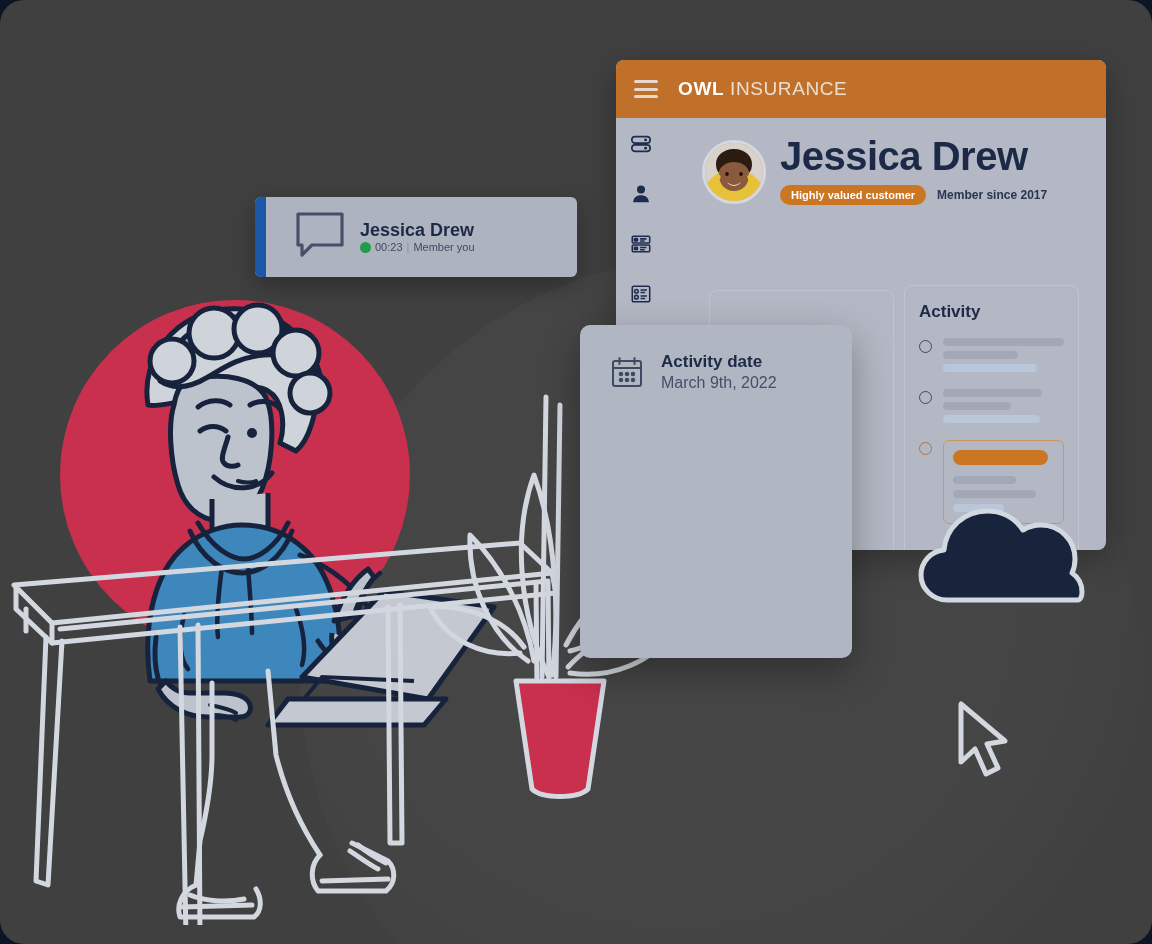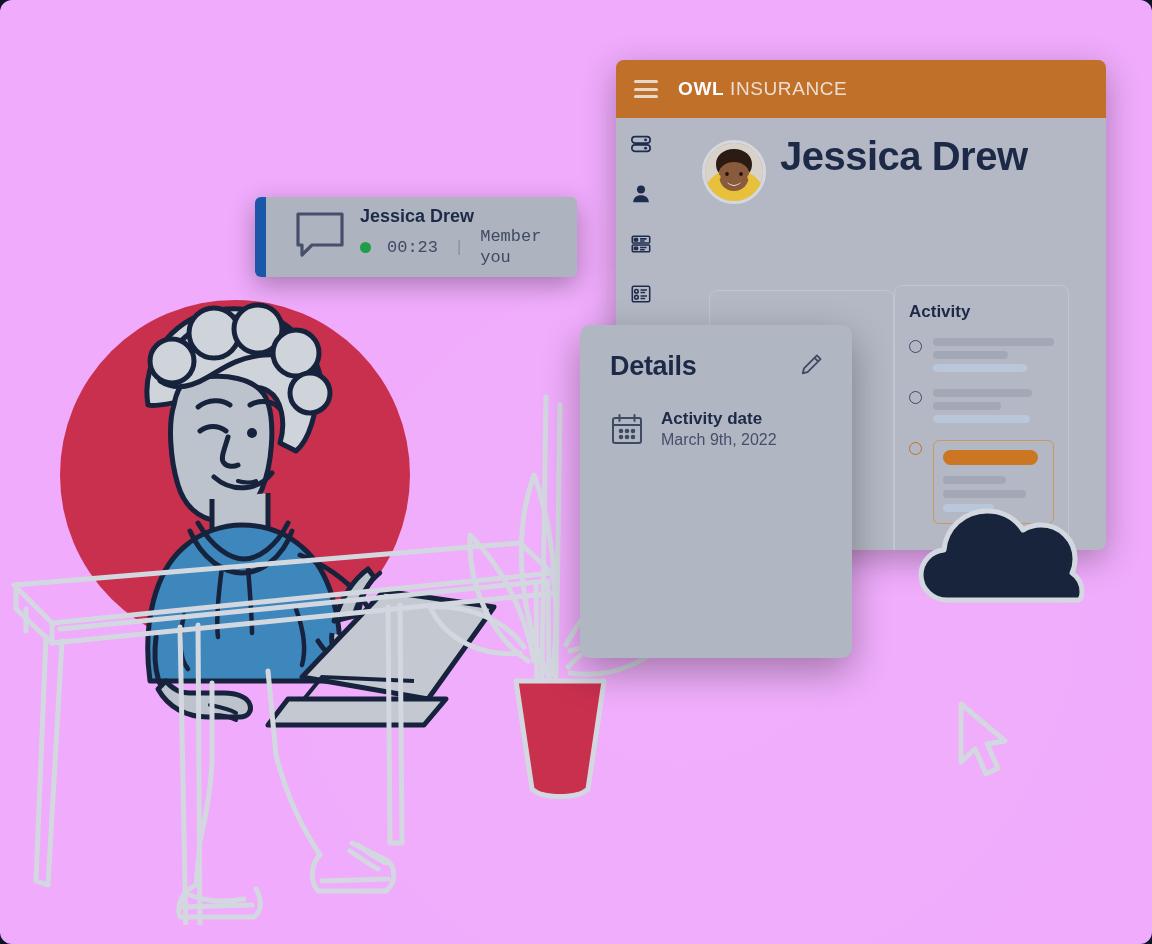--- a/index.html
+++ b/index.html
@@ -12,22 +12,22 @@
     height: 944px;
     overflow: hidden;
     font-family: "Liberation Sans", sans-serif;
   }
 
   
   #stage {
     position: relative;
     width: 1152px;
     height: 944px;
-    background: #f0abfc;
-    border-radius: 12px;
+    background: #404040;
+    border-radius: 24px;
     overflow: hidden;
   }
 
   
   .glow {
     position: absolute;
     left: 300px;
     top: 255px;
     width: 840px;
     height: 840px;
@@ -170,21 +170,21 @@
     position: absolute;
     left: 93px;
     top: 172px;
     width: 183px;
     height: 292px;
     border: 1px solid #c0c5cf;
     border-radius: 8px;
   }
   .card-activity {
     position: absolute;
-    left: 278px;
+    left: 288px;
     top: 167px;
     width: 175px;
     height: 297px;
     border: 1px solid #c0c5cf;
     border-radius: 8px;
     padding: 16px 14px 0 14px;
     box-sizing: border-box;
   }
   .activity-title {
     font-size: 17px;
@@ -258,26 +258,25 @@
   }
   .chat-name {
     font-size: 18px;
     font-weight: 700;
     color: #1d2a47;
     line-height: 1.15;
   }
   .chat-sub {
     display: flex;
     align-items: center;
-    gap: 16px;
-    font-size: 17px;
+    gap: 4px;
+    font-size: 11px;
     color: #3f4a63;
     line-height: 1.2;
     margin-top: 1px;
-    font-family: Liberation Mono, monospace;
   }
   .status-dot {
     width: 11px;
     height: 11px;
     border-radius: 50%;
     background: #1e9e4a;
     flex: none;
   }
   .chat-sep { color: #8a91a1; }
 
@@ -494,20 +493,24 @@
             <path d="M29 6c11 0 18 7 18 15 0 4-1 7-3 9-1-7-7-11-15-11s-14 4-15 11c-2-2-3-5-3-9C11 13 18 6 29 6z" fill="#2b1b12"></path>
             <ellipse cx="22" cy="31" rx="1.8" ry="2.1" fill="#241008"></ellipse>
             <ellipse cx="36" cy="31" rx="1.8" ry="2.1" fill="#241008"></ellipse>
             <path d="M22 39c4 4 10 4 14 0-3 5-11 5-14 0z" fill="#fff"></path>
             <circle cx="13" cy="34" r="2.6" fill="#e8c13a"></circle>
             <circle cx="45" cy="34" r="2.6" fill="#e8c13a"></circle>
           </svg>
         </div>
         <div>
           <div class="profile-name">Jessica Drew</div>
+          <div class="profile-meta">
+            <span class="badge">Highly valued customer</span>
+            <span class="member-since">Member since 2017</span>
+          </div>
         </div>
       </div>
 
       <div class="card-left"></div>
 
       <div class="card-activity">
         <div class="activity-title">Activity</div>
 
         <div class="activity-item">
           <div class="act-dot"></div>
@@ -553,29 +556,20 @@
       <div class="chat-sub">
         <span class="status-dot"></span>
         <span>00:23</span>
         <span class="chat-sep">|</span>
         <span>Member you</span>
       </div>
     </div>
   </div>
 
   <div class="details-panel">
-    <div class="details-head">
-      <div class="details-title">Details</div>
-      <div class="pencil">
-        <svg width="26" height="26" viewBox="0 0 24 24" fill="none" stroke="currentColor" stroke-width="1.7" stroke-linejoin="round">
-          <path d="M17.5 3.2l3.3 3.3-12 12-4.4 1.1 1.1-4.4z"></path>
-          <path d="M15.3 5.4l3.3 3.3"></path>
-        </svg>
-      </div>
-    </div>
 
 
 
     <div class="detail-row">
       <div class="detail-ico">
         <svg width="34" height="32" viewBox="0 0 34 32" fill="none" stroke="currentColor" stroke-width="2" stroke-linecap="round" stroke-linejoin="round">
           <rect x="3" y="5" width="28" height="25" rx="2"></rect>
           <path d="M3 12h28"></path>
           <path d="M9.5 2v6M24.5 2v6"></path>
           <circle cx="11" cy="18" r="1.3" fill="currentColor"></circle>

